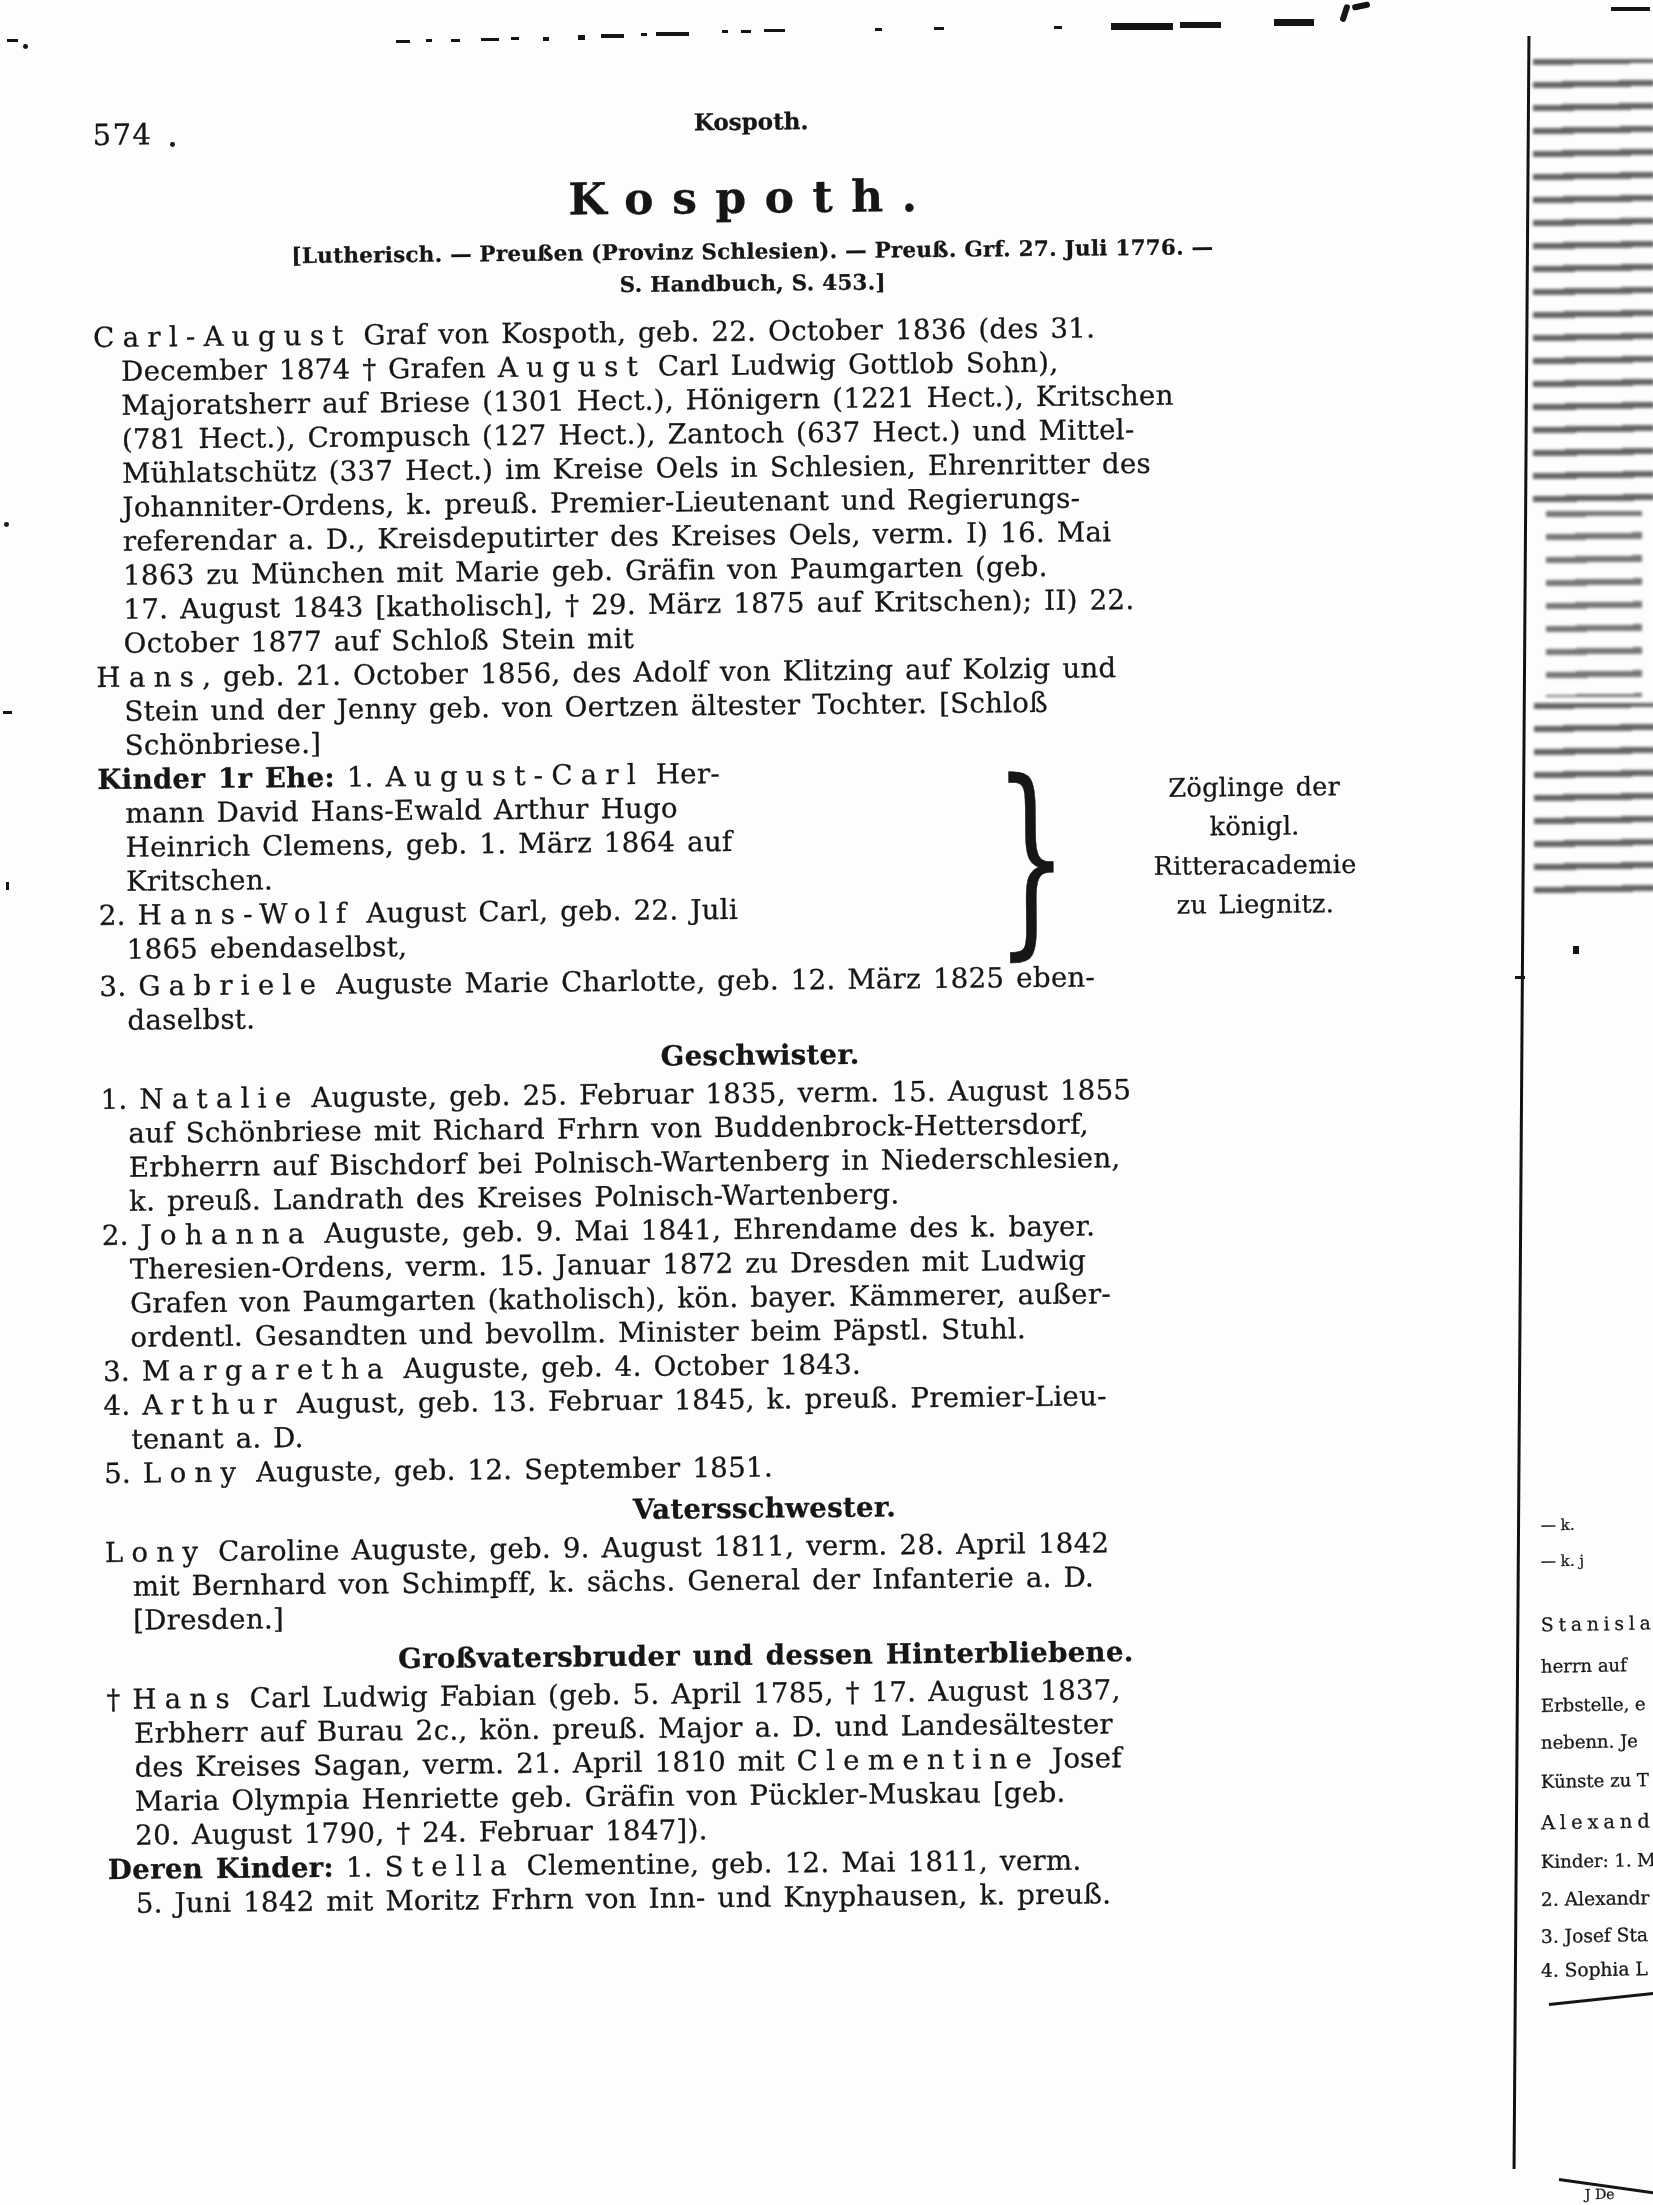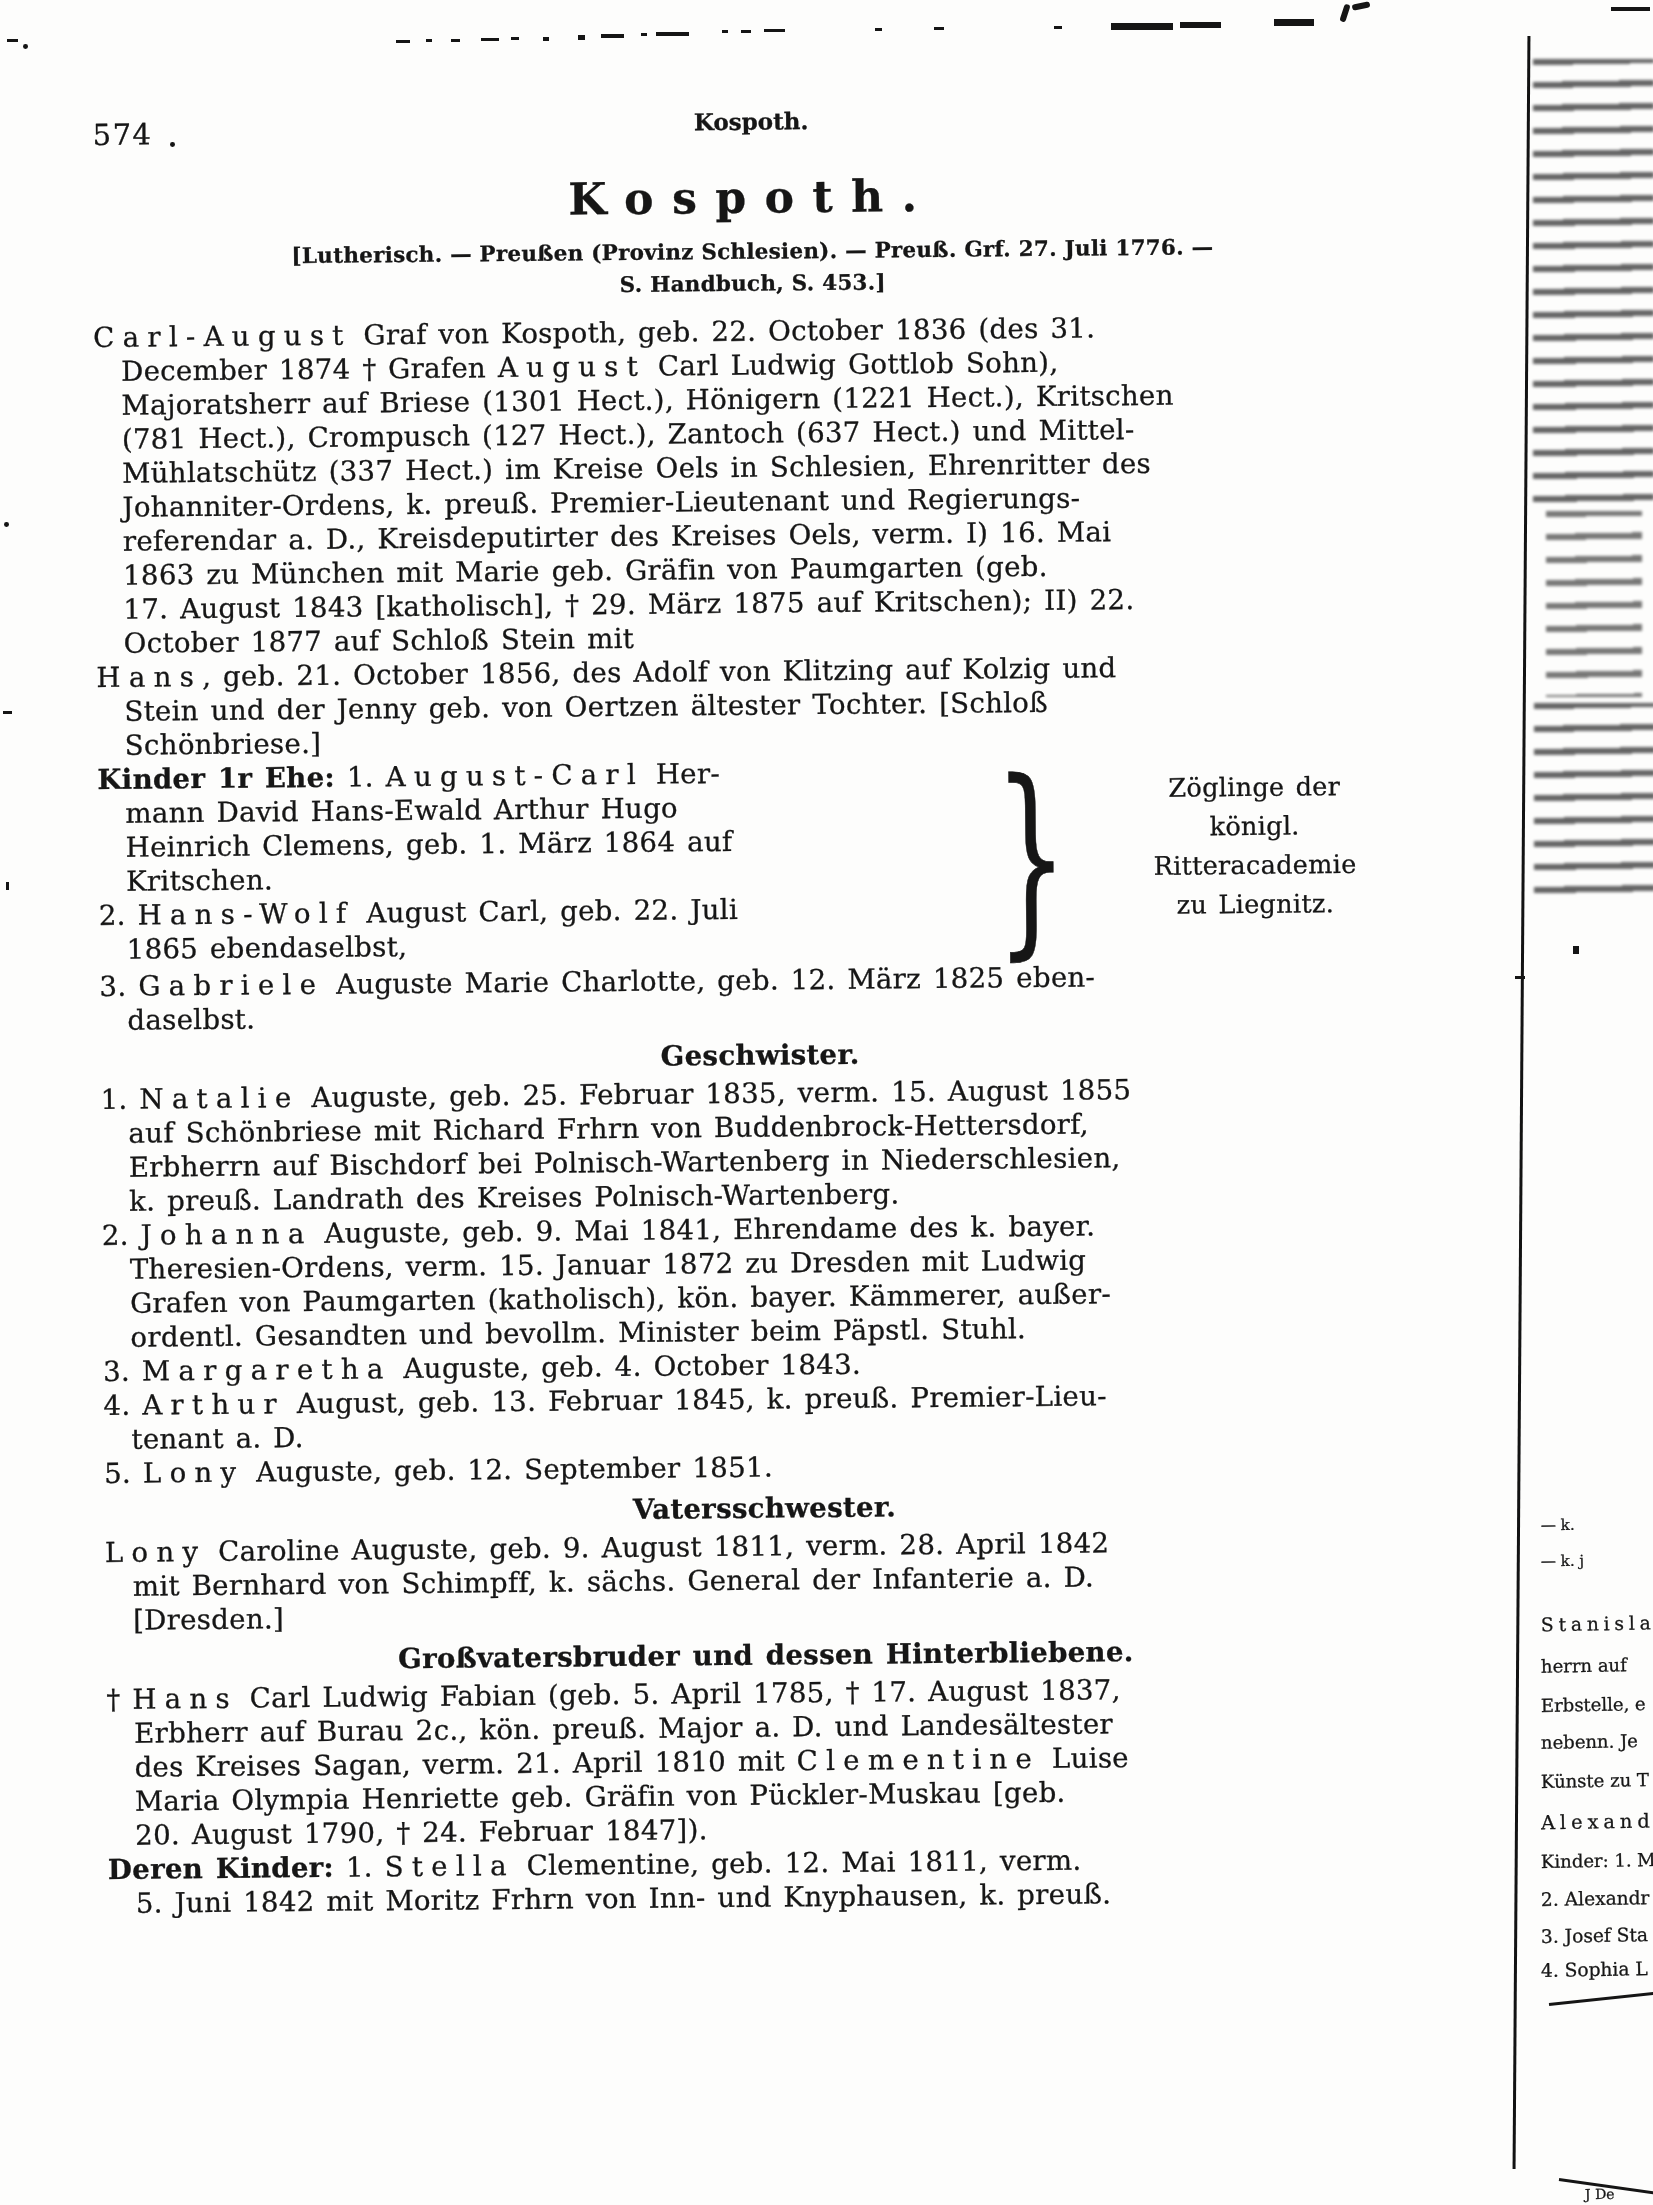--- a/index.html
+++ b/index.html
@@ -129,21 +129,21 @@
         <div class="heading">Vatersschwester.</div>
         <div class="para">
           <div class="line"><span class="sp">Lony</span><span> Caroline Auguste, geb. 9. August 1811, verm. 28. April 1842</span></div>
           <div class="line ind"><span>mit Bernhard von Schimpff, k. sächs. General der Infanterie a. D.</span></div>
           <div class="line ind"><span>[Dresden.]</span></div>
         </div>
         <div class="heading">Großvatersbruder und dessen Hinterbliebene.</div>
         <div class="para">
           <div class="line"><span>† </span><span class="sp">Hans</span><span> Carl Ludwig Fabian (geb. 5. April 1785, † 17. August 1837,</span></div>
           <div class="line ind"><span>Erbherr auf Burau 2c., kön. preuß. Major a. D. und Landesältester</span></div>
-          <div class="line ind"><span>des Kreises Sagan, verm. 21. April 1810 mit </span><span class="sp">Clementine</span><span> Luise</span></div>
+          <div class="line ind"><span>des Kreises Sagan, verm. 21. April 1810 mit </span><span class="sp">Clementine</span><span> Josef</span></div>
           <div class="line ind"><span>Maria Olympia Henriette geb. Gräfin von Pückler-Muskau [geb.</span></div>
           <div class="line ind"><span>20. August 1790, † 24. Februar 1847]).</span></div>
         </div>
         <div class="para">
           <div class="line"><span class="b">Deren Kinder:</span><span> 1. </span><span class="sp">Stella</span><span> Clementine, geb. 12. Mai 1811, verm.</span></div>
           <div class="line ind"><span>5. Juni 1842 mit Moritz Frhrn von Inn- und Knyphausen, k. preuß.</span></div>
         </div>
       </div>
   </div>
 

